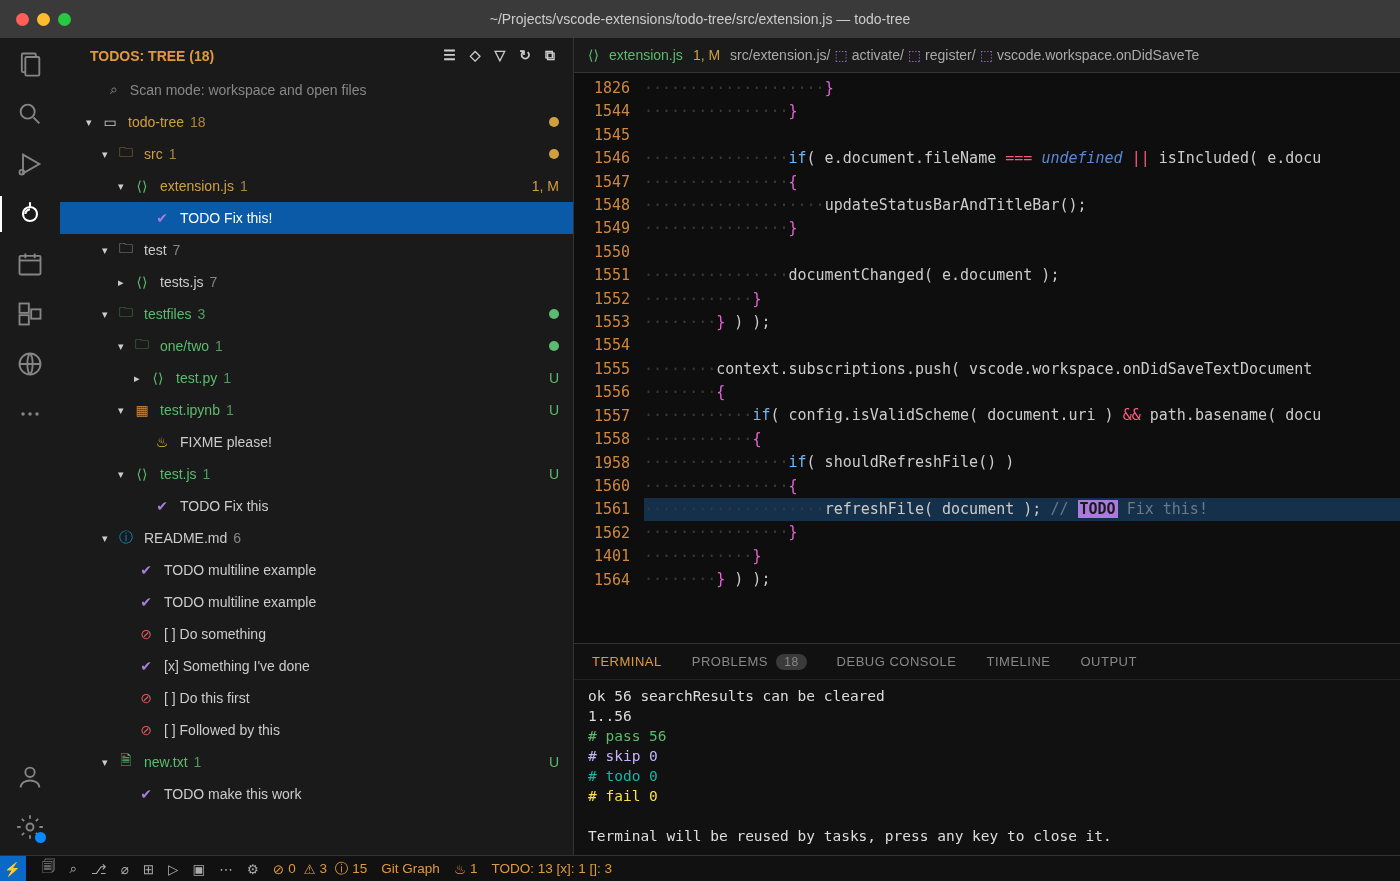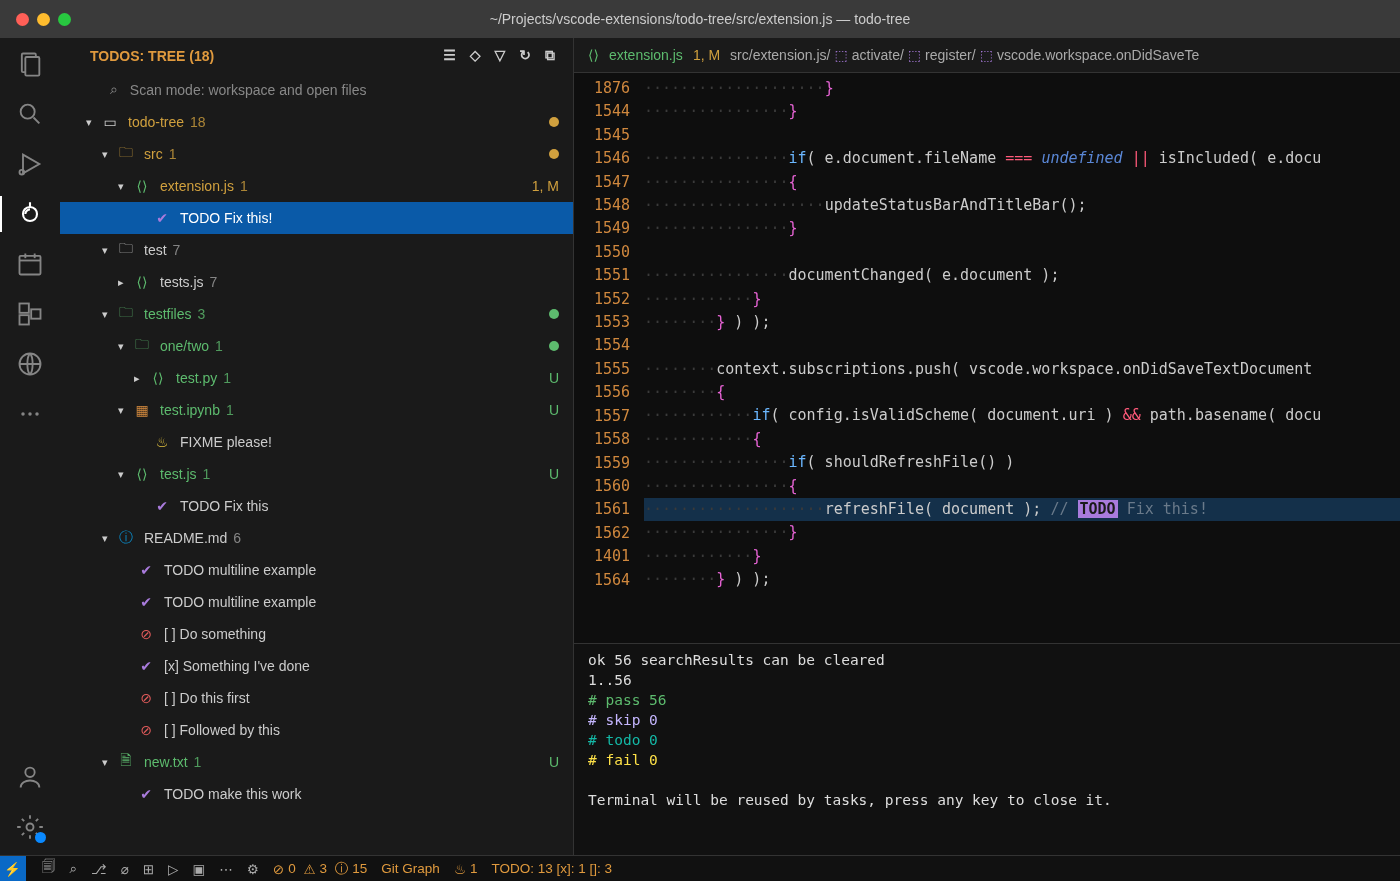--- a/index.html
+++ b/index.html
@@ -473,47 +473,54 @@
         <span>activate/</span>
         <span class="cube">⬚</span>
         <span>register/</span>
         <span class="cube">⬚</span>
         <span>vscode.workspace.onDidSaveTe</span>
       </span>
     </div>
 
     <div class="editor-body">
       <div class="gutter" id="gutter">
-          <div>1876</div>
+          <div>1826</div>
           <div>1544</div>
           <div>1545</div>
           <div>1546</div>
           <div>1547</div>
           <div>1548</div>
           <div>1549</div>
           <div>1550</div>
           <div>1551</div>
           <div>1552</div>
           <div>1553</div>
           <div>1554</div>
           <div>1555</div>
           <div>1556</div>
           <div>1557</div>
           <div>1558</div>
-          <div>1559</div>
+          <div>1958</div>
           <div>1560</div>
           <div>1561</div>
           <div>1562</div>
           <div>1401</div>
           <div>1564</div>
         </div>
       <div class="code" id="code"><div class="code-line"><span class="indent">····················</span><span class="brace">}</span></div><div class="code-line"><span class="indent">················</span><span class="brace">}</span></div><div class="code-line"><span class="indent"></span></div><div class="code-line"><span class="indent">················</span><span class="kw">if</span>( e.document.fileName <span class="op">===</span> <span class="undef">undefined</span> <span class="op">||</span> isIncluded( e.docu</div><div class="code-line"><span class="indent">················</span><span class="brace">{</span></div><div class="code-line"><span class="indent">····················</span>updateStatusBarAndTitleBar();</div><div class="code-line"><span class="indent">················</span><span class="brace">}</span></div><div class="code-line"><span class="indent"></span></div><div class="code-line"><span class="indent">················</span>documentChanged( e.document );</div><div class="code-line"><span class="indent">············</span><span class="brace">}</span></div><div class="code-line"><span class="indent">········</span><span class="brace">}</span> ) );</div><div class="code-line"><span class="indent"></span></div><div class="code-line"><span class="indent">········</span>context.subscriptions.push( vscode.workspace.onDidSaveTextDocument</div><div class="code-line"><span class="indent">········</span><span class="brace">{</span></div><div class="code-line"><span class="indent">············</span><span class="kw">if</span>( config.isValidScheme( document.uri ) <span class="op">&amp;&amp;</span> path.basename( docu</div><div class="code-line"><span class="indent">············</span><span class="brace">{</span></div><div class="code-line"><span class="indent">················</span><span class="kw">if</span>( shouldRefreshFile() )</div><div class="code-line"><span class="indent">················</span><span class="brace">{</span></div><div class="code-line hl"><span class="indent">····················</span>refreshFile( document ); <span class="comment">// </span><span class="todo-hl">TODO</span><span class="comment"> Fix this!</span></div><div class="code-line"><span class="indent">················</span><span class="brace">}</span></div><div class="code-line"><span class="indent">············</span><span class="brace">}</span></div><div class="code-line"><span class="indent">········</span><span class="brace">}</span> ) );</div></div>
     </div>
 
     <div class="panel">
+      <div class="panel-tabs">
+        <span class="panel-tab active">TERMINAL</span>
+        <span class="panel-tab"><span>PROBLEMS</span>&nbsp;&nbsp;<span class="panel-badge">18</span></span>
+        <span class="panel-tab">DEBUG CONSOLE</span>
+        <span class="panel-tab">TIMELINE</span>
+        <span class="panel-tab">OUTPUT</span>
+      </div>
       <div class="panel-content"><span>ok 56 searchResults can be cleared</span>
 <span>1..56</span>
 <span style="color:#5dbb6e"># pass 56</span>
 <span style="color:#c4b5fd"># skip 0</span>
 <span style="color:#14b8a6"># todo 0</span>
 <span style="color:#fde047"># fail 0</span>
 <span></span>
 <span>Terminal will be reused by tasks, press any key to close it.</span></div>
     </div>
   </div>

